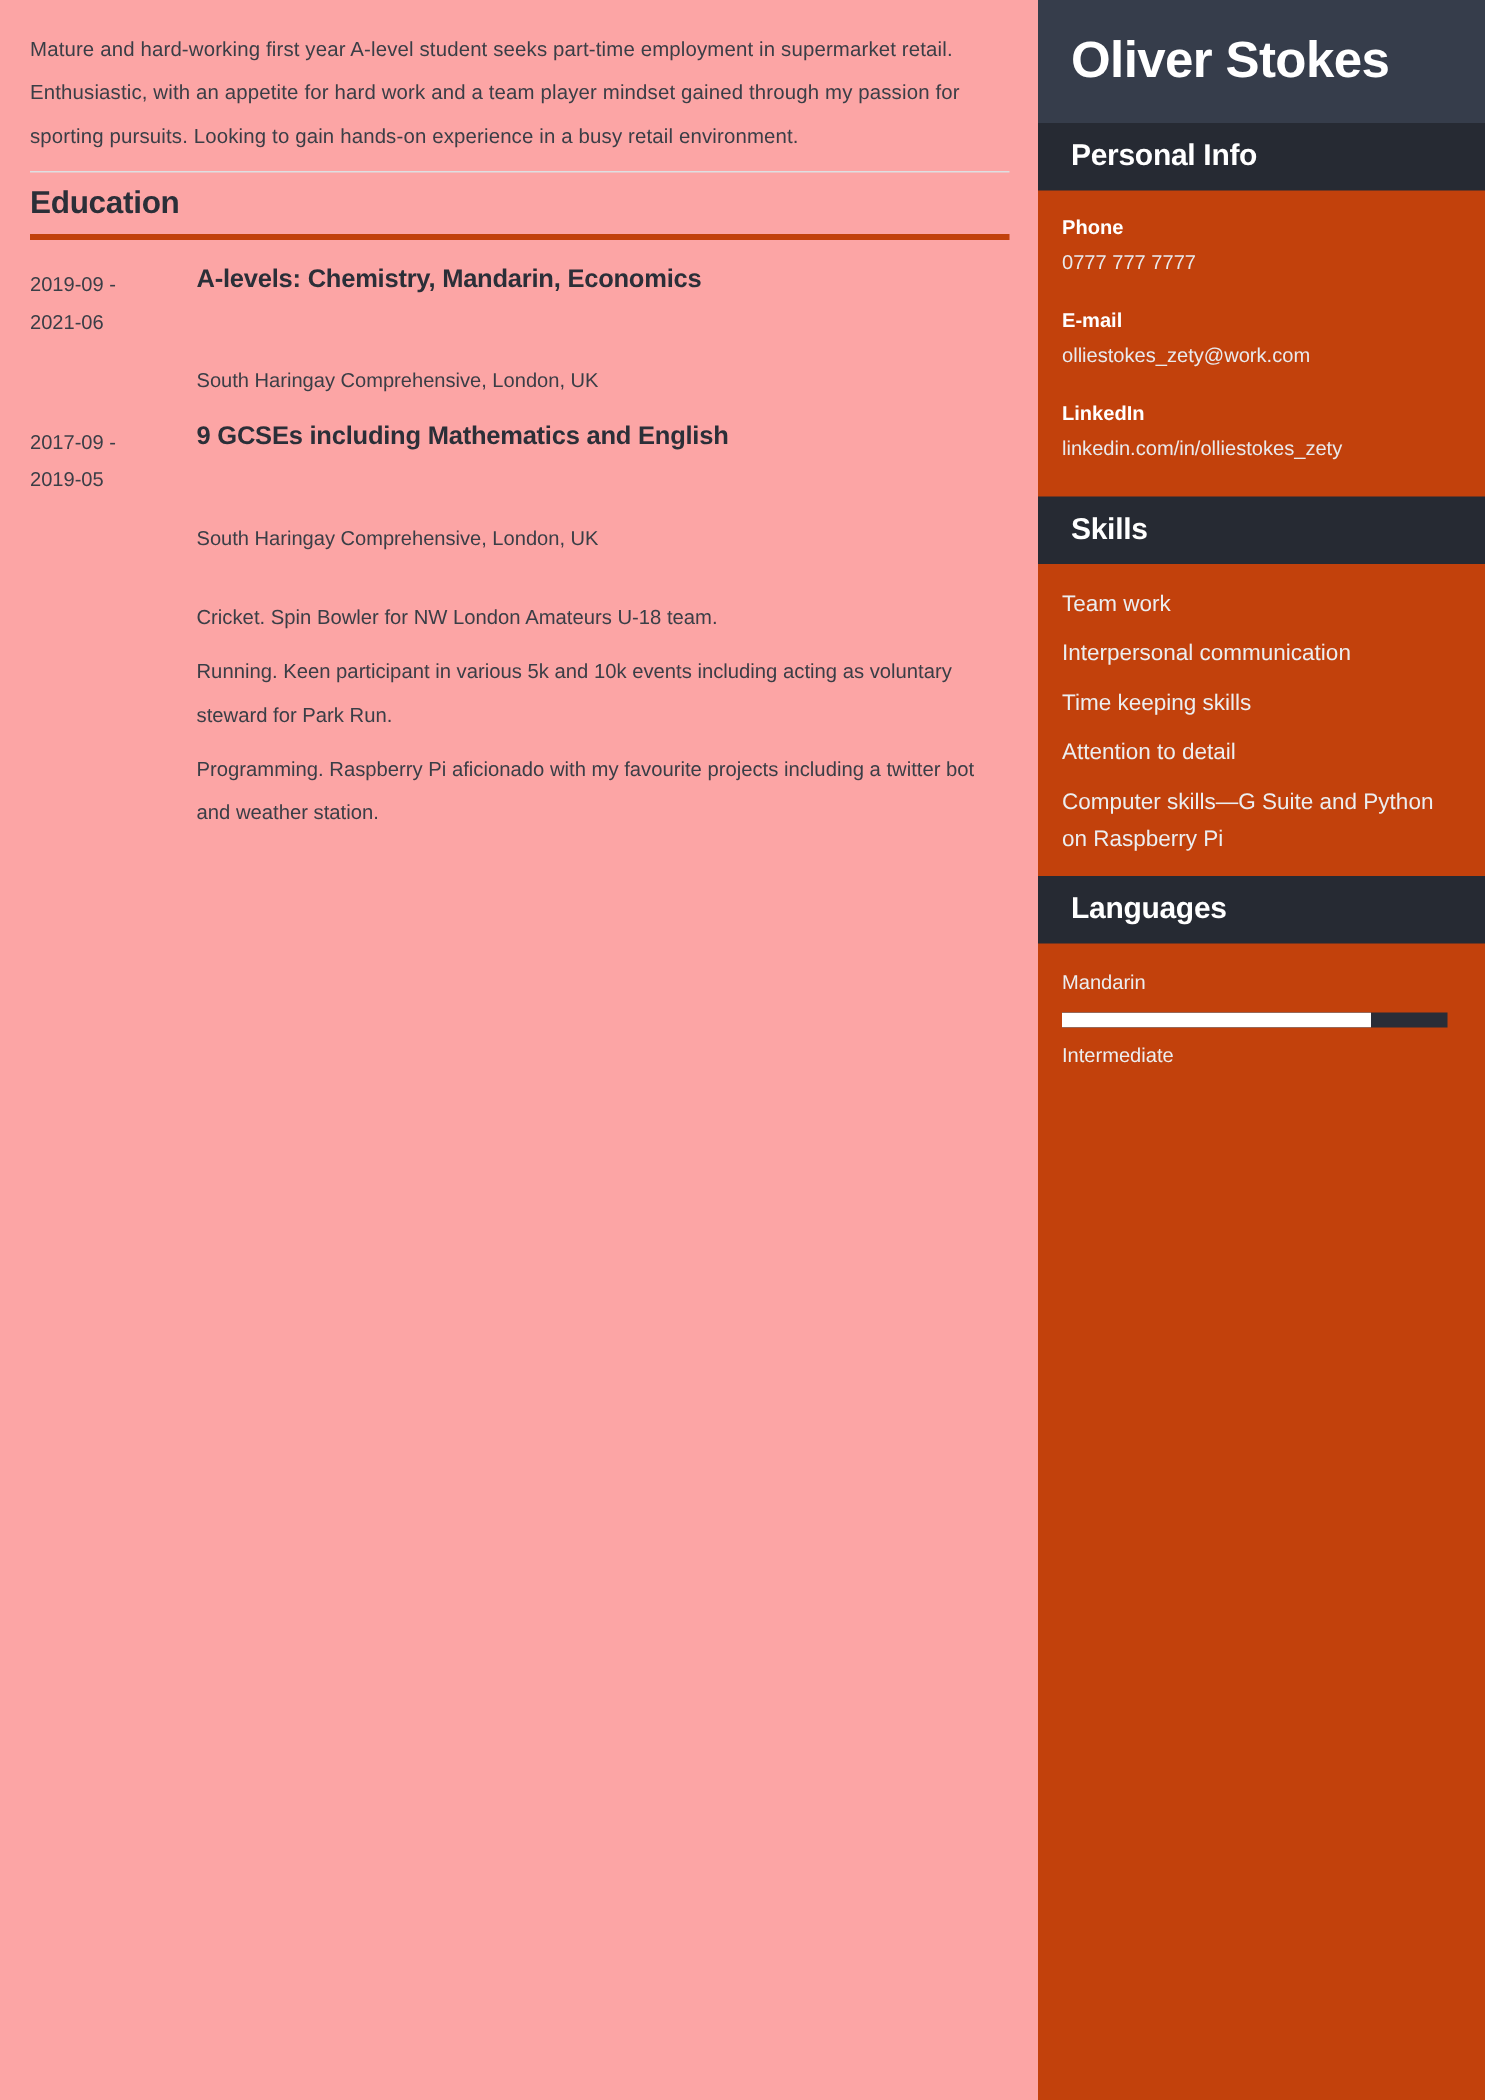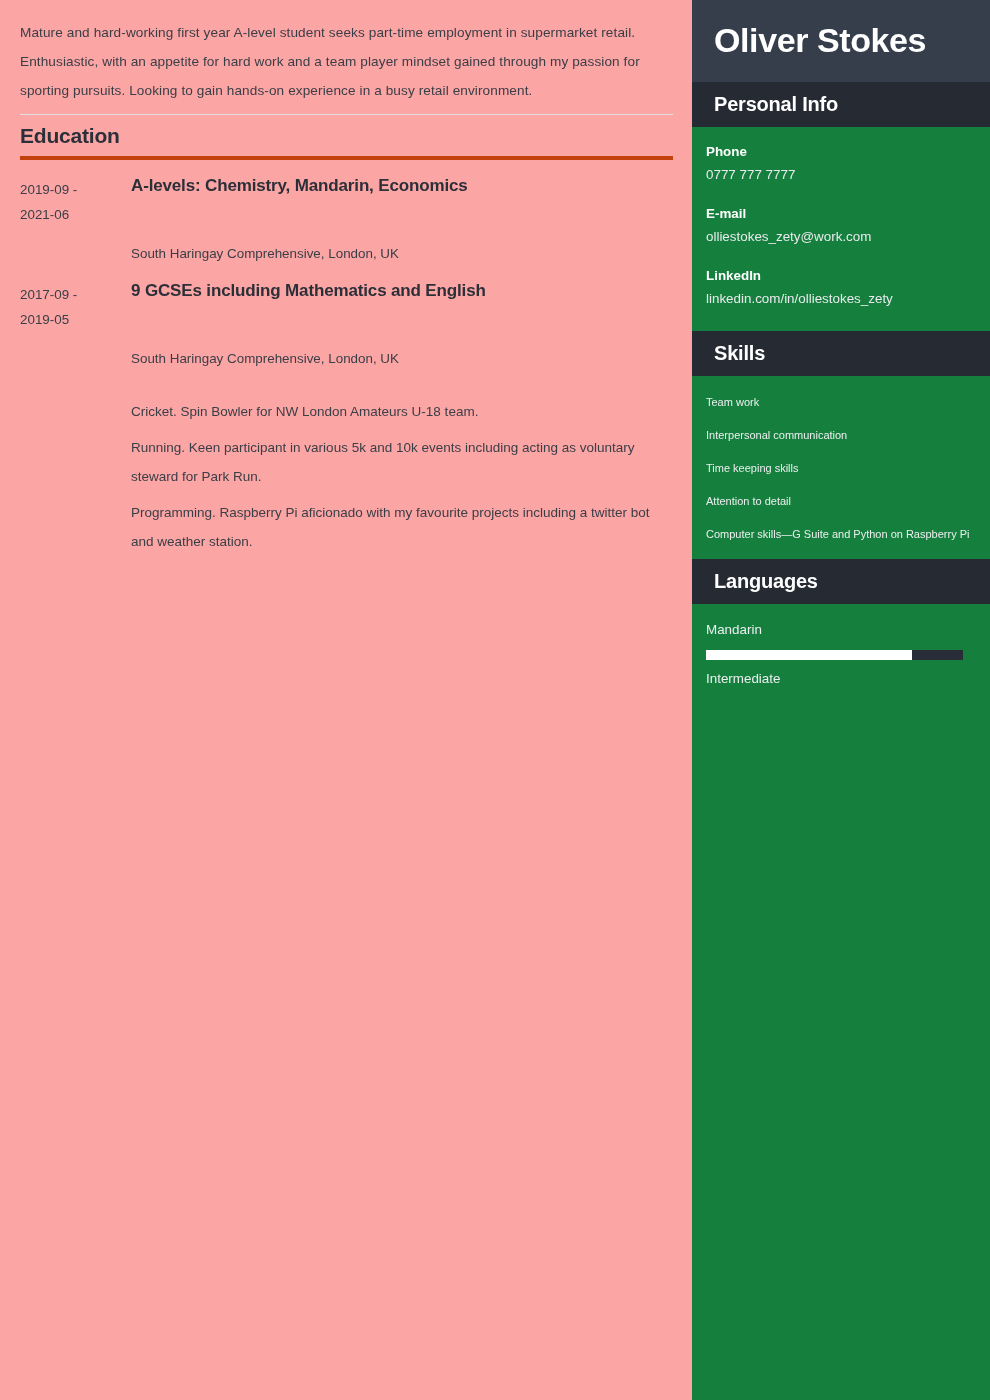--- a/index.html
+++ b/index.html
@@ -96,21 +96,21 @@
     font-size: 13.5px;
     line-height: 29px;
     color: #3a3e46;
     margin-bottom: 7px;
   }
 
   
   .sidebar {
     width: 298px;
     flex: 0 0 298px;
-    background: #15803d;
+    background: #c2410c;
     color: #ffffff;
     min-height: 1400px;
   }
 
   .sidebar-header {
     background: #363d4b;
     padding: 18px 22px 20px 22px;
   }
 
   .sidebar-name {
@@ -128,22 +128,21 @@
 
   .side-band-title {
     font-size: 20px;
     font-weight: bold;
     color: #ffffff;
     letter-spacing: -0.2px;
     line-height: 24px;
   }
 
   .side-body {
-    padding: 14px 19px 4px 4px;
-    margin-left: 10px;
+    padding: 14px 19px 4px 16px;
   }
 
   .contact-item {
     margin-bottom: 17px;
   }
 
   .contact-label {
     font-size: 13.4px;
     font-weight: bold;
     color: #ffffff;
@@ -151,21 +150,21 @@
   }
 
   .contact-value {
     font-size: 13.4px;
     color: #e9eaed;
     line-height: 23px;
     word-break: break-word;
   }
 
   .skill-item {
-    font-size: 11px;
+    font-size: 15px;
     color: #eceef0;
     line-height: 25px;
     margin-bottom: 8px;
   }
 
   .lang-name {
     font-size: 13.4px;
     color: #eceef0;
     line-height: 24px;
     margin-bottom: 8px;

